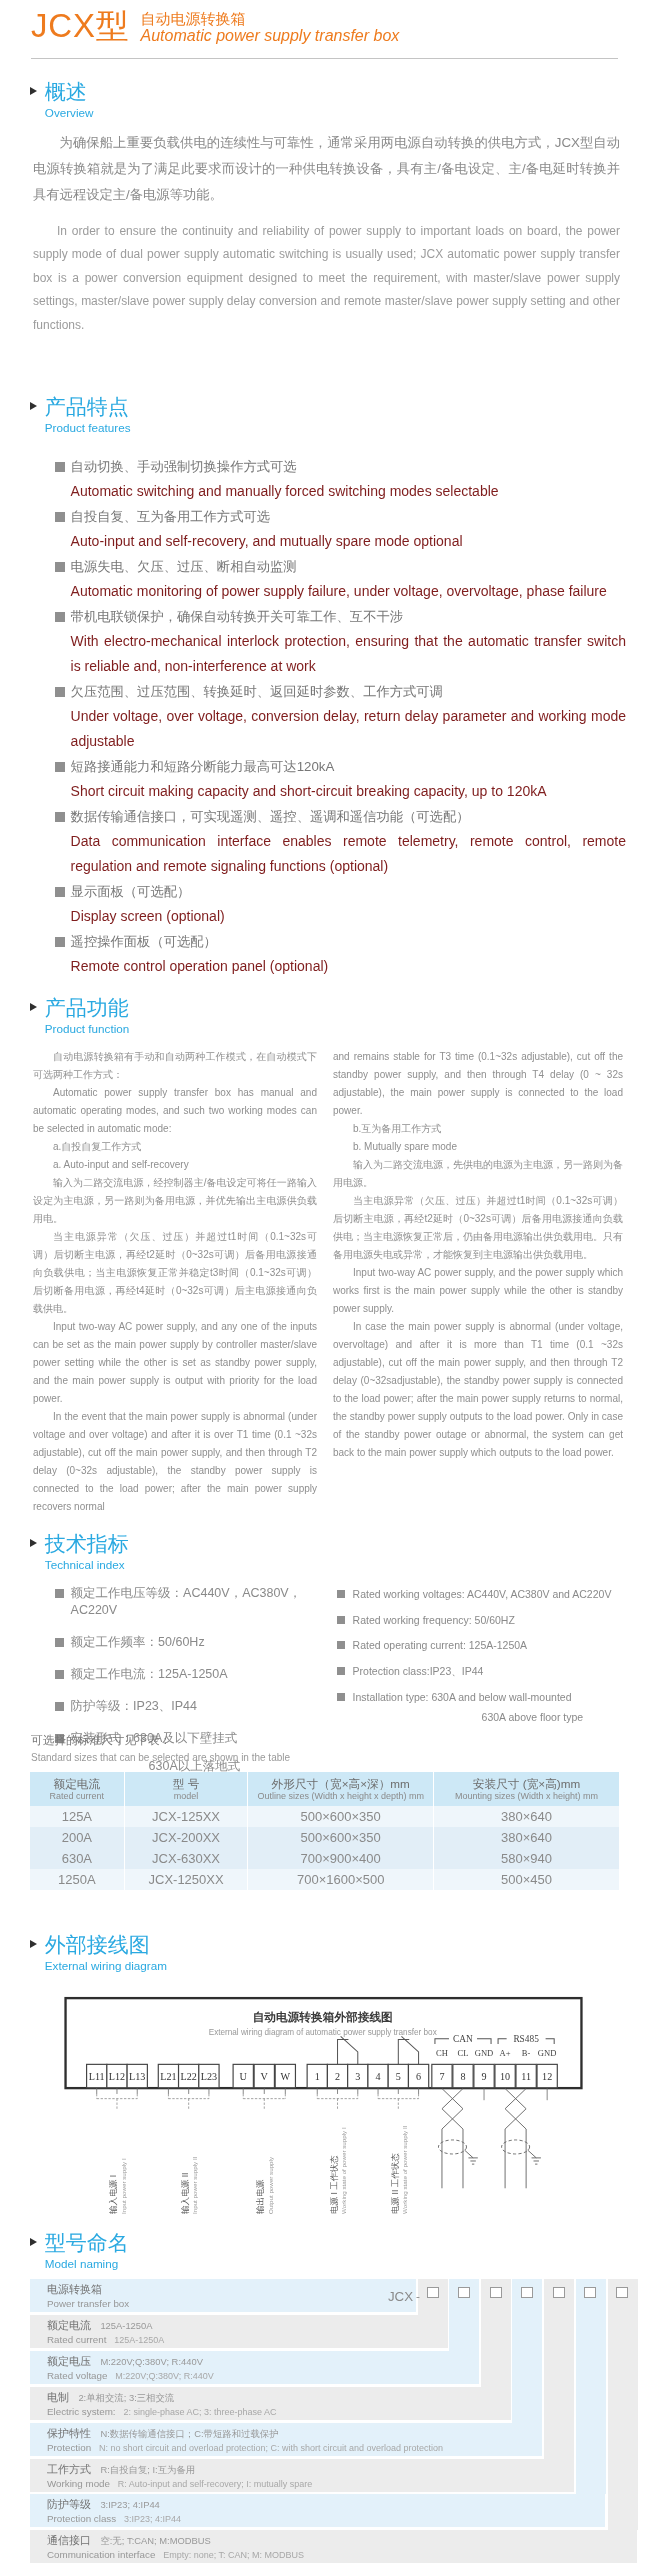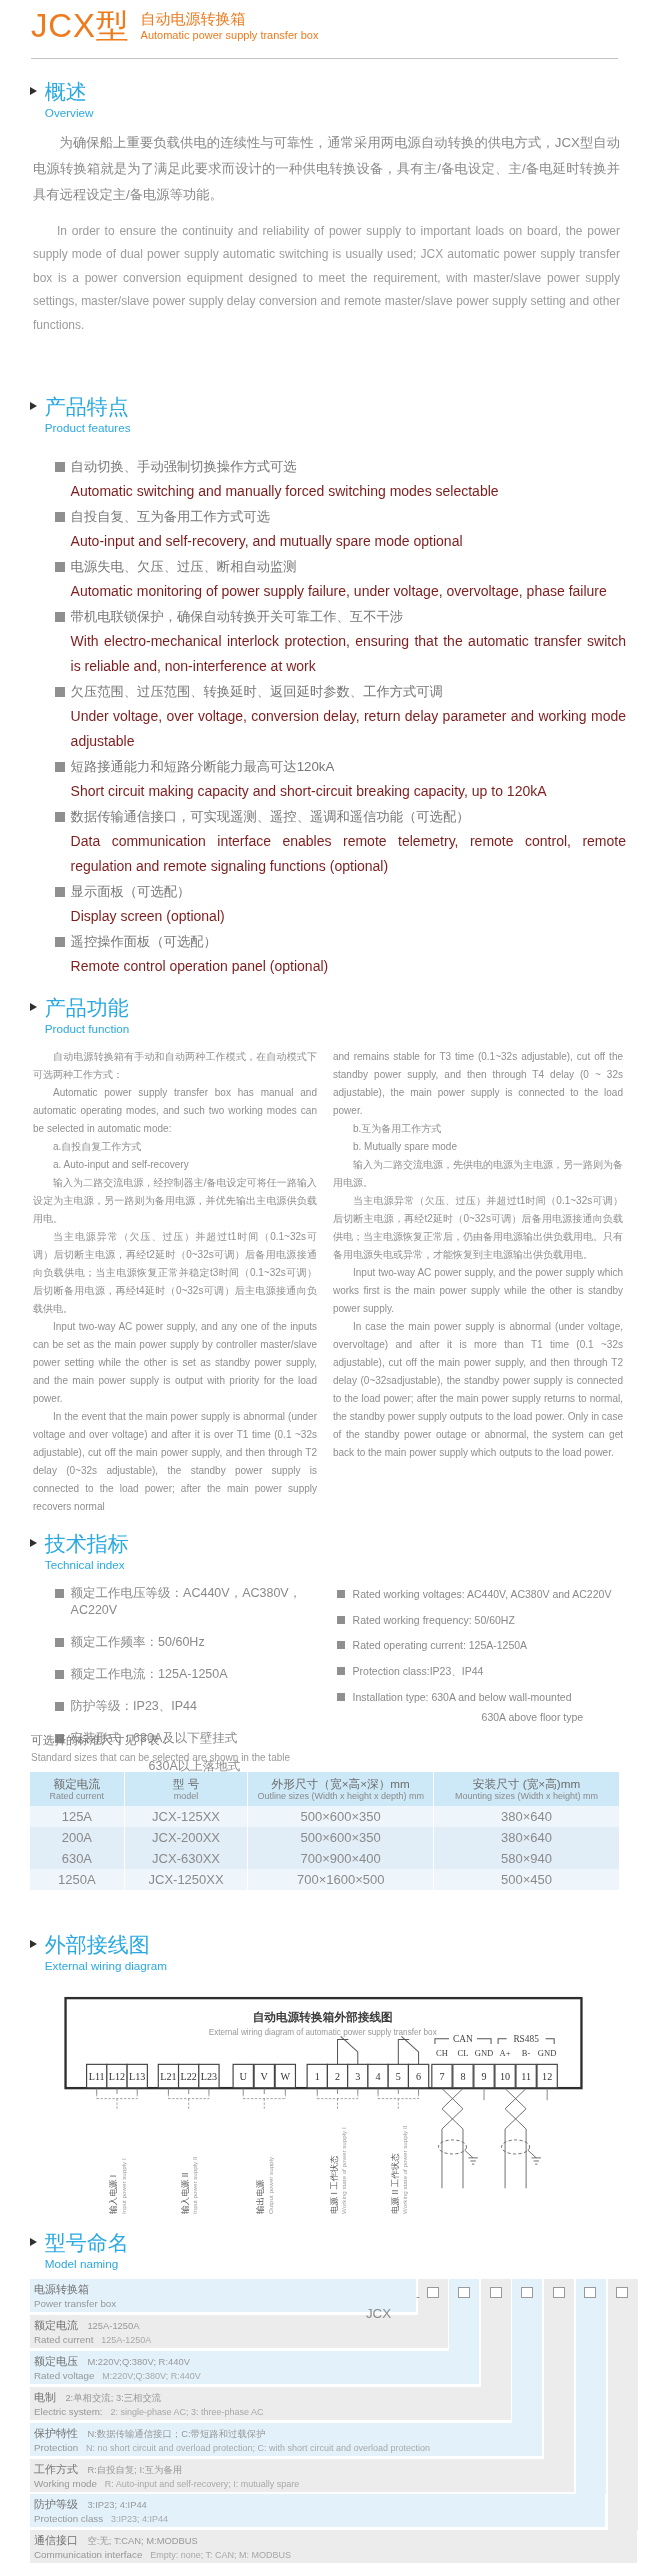--- a/index.html
+++ b/index.html
@@ -4,21 +4,21 @@
 <style>
   html,body{margin:0;padding:0;background:#fff;}
   body{font-family:"Liberation Sans","DejaVu Sans",sans-serif;}
   #page{position:relative;width:648px;height:2576px;background:#fff;overflow:hidden;}
 
   
   .hdr{position:absolute;left:31px;top:7.8px;display:flex;align-items:flex-start;}
   .hdr-model{font-size:33px;color:#ee7b1e;letter-spacing:0.8px;line-height:36px;}
   .hdr-sub{margin-left:11px;margin-top:1.6px;}
   .hdr-cn{font-size:15px;color:#ee7b1e;line-height:19px;}
-  .hdr-en{font-size:11px;color:#ee7b1e;line-height:15.6px;}
+  .hdr-en{font-size:16px;color:#ee7b1e;line-height:15.6px;font-style:italic;}
   .divider{position:absolute;left:31px;top:58px;width:587px;height:0.8px;background:#c4c4c4;}
 
   
   .sec-head{position:absolute;left:30px;display:flex;align-items:flex-start;}
   .tri{width:0;height:0;border-left:7px solid #2f2f2f;border-top:4.7px solid transparent;border-bottom:4.7px solid transparent;margin-top:7px;margin-right:7.8px;}
   .h-cn{font-size:21px;color:#2aa9e1;line-height:23.4px;}
   .h-en{font-size:11.7px;color:#2aa9e1;line-height:15.6px;margin-top:1.6px;}
 
   
   .para-cn{position:absolute;left:33px;width:587px;font-size:13.3px;line-height:26px;color:#8a8a8a;text-align:justify;text-indent:2em;}
@@ -64,29 +64,29 @@
   #size-table th,#size-table td{border-left:1.6px solid #fff;}
   #size-table th:first-child,#size-table td:first-child{border-left:none;}
 
   
   #wiring-svg{position:absolute;left:62px;top:1995px;}
 
   
   #naming-block{position:absolute;left:30px;top:2279px;width:607px;height:287px;}
   .strip{position:absolute;top:0;}
   .naming-row{position:absolute;left:0;height:33px;padding:0;box-sizing:border-box;}
-  .nr-line{padding-left:4px;white-space:nowrap;}
+  .nr-line{padding-left:17px;white-space:nowrap;}
   .nr-cn{padding-top:3.1px;line-height:15px;}
   .nr-en{line-height:13.3px;}
   .nr-cn .lab{font-size:11px;color:#737373;}
   .nr-cn .dsc{font-size:9.4px;color:#999;margin-left:9.4px;}
   .nr-en .lab{font-size:9.8px;color:#979797;}
   .nr-en .dsc{font-size:9px;color:#a8a8a8;margin-left:7.8px;}
   .nm-box{position:absolute;top:7.8px;width:11.7px;height:11.7px;background:#fff;border:1.6px solid #9a9a9a;box-sizing:border-box;}
-  .nm-prefix{position:absolute;left:314px;top:10px;width:69px;text-align:center;font-size:13.3px;color:#8a8a8a;margin-top:17px;}
+  .nm-prefix{position:absolute;left:314px;top:10px;width:69px;text-align:right;font-size:13.3px;color:#8a8a8a;}
   .nm-dash{position:absolute;left:386px;top:10px;font-size:11.7px;color:#8a8a8a;}
 </style>
 </head>
 <body>
 
 <div id="page">
 
   <div class="hdr">
     <div class="hdr-model">JCX型</div>
     <div class="hdr-sub">

